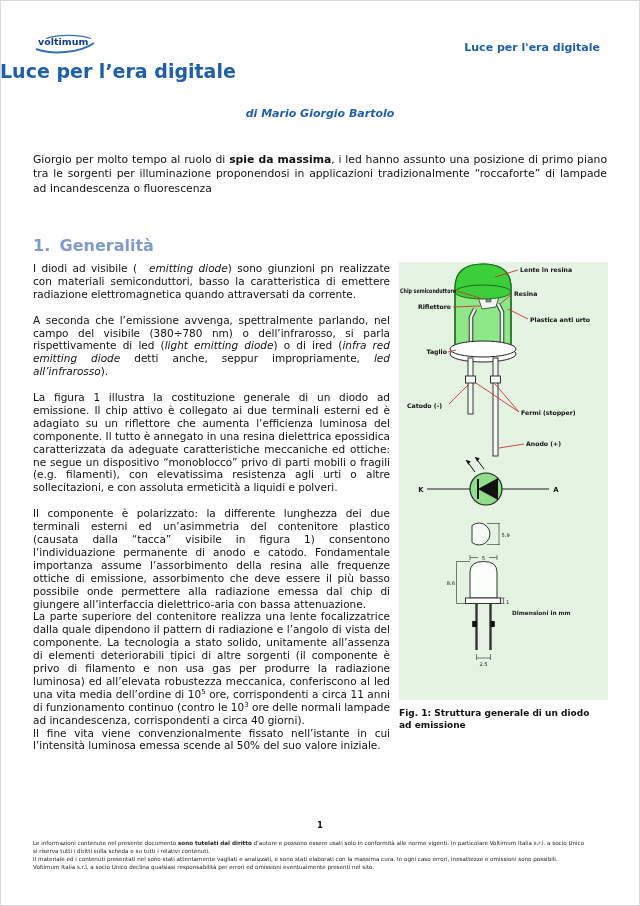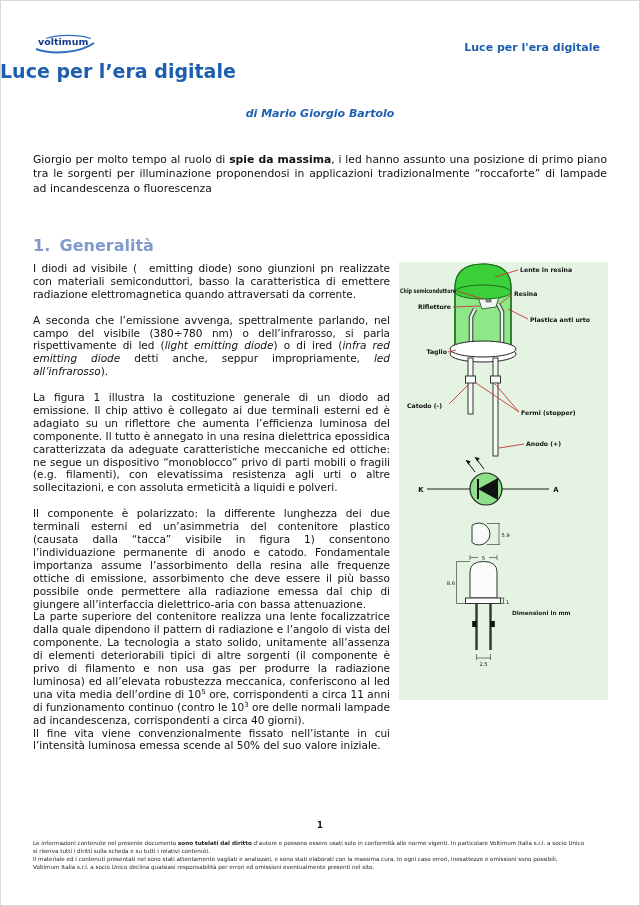--- a/index.html
+++ b/index.html
@@ -51,21 +51,21 @@
   <div class="byline"><span style="font-weight: 700; font-style: italic;">di </span><span style="font-weight: 700; font-style: italic;">Mario Giorgio Bartolo</span></div>
 
   <div class="intro"><span>Giorgio per molto tempo al ruolo di </span><span style="font-weight: 700;">spie da massima</span><span>, i led hanno assunto una posizione di primo piano tra le </span><span style="font-weight: 400;">sorgenti per illuminazione</span><span> proponendosi in applicazioni tradizionalmente “roccaforte” di lampade ad incandescenza o fluorescenza</span></div>
 
   <div class="section-h">
     <span class="num">1.</span>
     <span>Generalità</span>
   </div>
 
   <div class="col-left">
-    <p><span>I diodi ad visibile (</span><span style=" margin-left: 12px;">emitting diode</span><span>) sono giunzioni pn realizzate con materiali semiconduttori, basso la caratteristica di emettere radiazione elettromagnetica quando attraversati da corrente.</span></p>
+    <p><span>I diodi ad visibile (</span><span style="font-style: italic; margin-left: 12px;">emitting diode</span><span>) sono giunzioni pn realizzate con materiali semiconduttori, basso la caratteristica di emettere radiazione elettromagnetica quando attraversati da corrente.</span></p>
     <p><span>A seconda che l’emissione avvenga, spettralmente parlando, nel campo del visibile (380÷780 nm) o dell’infrarosso, si parla rispettivamente di led (</span><span style="font-style: italic;">light emitting diode</span><span>) o di ired (</span><span style="font-style: italic;">infra red emitting diode</span><span> detti anche, seppur impropriamente, </span><span style="font-style: italic;">led all’infrarosso</span><span>).</span></p>
     <p><span>La figura 1 illustra la costituzione generale di un diodo ad emissione. Il chip attivo è collegato ai due terminali esterni ed è adagiato su un riflettore che aumenta l’efficienza luminosa del componente. Il tutto è annegato in una resina dielettrica epossidica caratterizzata da adeguate caratteristiche meccaniche ed ottiche: ne segue un dispositivo “monoblocco” privo di parti mobili o fragili (e.g. filamenti), con elevatissima resistenza agli urti o altre sollecitazioni, e con assoluta ermeticità a liquidi e polveri.</span></p>
     <p><span>Il componente è polarizzato: la differente lunghezza dei due terminali esterni ed un’asimmetria del contenitore plastico (causata dalla “tacca” visibile in figura 1) consentono l’individuazione permanente di anodo e catodo. Fondamentale importanza assume l’assorbimento della resina alle frequenze ottiche di emissione, assorbimento che deve essere il più basso possibile onde permettere alla radiazione emessa dal chip di giungere all’interfaccia dielettrico-aria con bassa attenuazione.</span><br><span>La parte superiore del contenitore realizza una lente focalizzatrice dalla quale dipendono il pattern di radiazione e l’angolo di vista del componente. La tecnologia a stato solido, unitamente all’assenza di elementi deteriorabili tipici di altre sorgenti (il componente è privo di filamento e non usa gas per produrre la radiazione luminosa) ed all’elevata robustezza meccanica, conferiscono al led una vita media dell’ordine di 10</span><sup>5</sup><span> ore, corrispondenti a circa 11 anni di funzionamento continuo (contro le 10</span><sup>3</sup><span> ore delle normali lampade ad incandescenza, corrispondenti a circa 40 giorni).</span><br><span>Il fine vita viene convenzionalmente fissato nell’istante in cui l’intensità luminosa emessa scende al 50% del suo valore iniziale.</span></p>
   </div>
 
   <div class="figure">
     <svg class="fig-panel" viewBox="0 0 209 438">
       <rect x="0" y="0" width="209" height="438" fill="#e5f3e3"></rect>
 
       <g>
@@ -164,20 +164,21 @@
         <rect x="73.2" y="359" width="4.5" height="6" fill="#111"></rect>
         <rect x="91.3" y="359" width="4.5" height="6" fill="#111"></rect>
 
         <line x1="77.5" y1="392" x2="77.5" y2="398" stroke="#444" stroke-width="0.7"></line>
         <line x1="91.5" y1="392" x2="91.5" y2="398" stroke="#444" stroke-width="0.7"></line>
         <line x1="77.5" y1="396" x2="91.5" y2="396" stroke="#444" stroke-width="0.7"></line>
         <text class="dim-label" x="84.5" y="404" text-anchor="middle">2.5</text>
         <text class="dim-note" x="113" y="353">Dimensioni in mm</text>
       </g>
     </svg>
+    <div class="fig-caption">Fig. 1: Struttura generale di un diodo ad emissione</div>
   </div>
 
   <div class="page-num">1</div>
   <div class="footer">
     <div><span>Le informazioni contenute nel presente documento </span><span style="font-weight: 700;">sono tutelati dal diritto</span><span> d’autore e possono essere usati solo in conformità alle norme vigenti. In particolare Voltimum Italia s.r.l. a socio Unico</span></div>
     <div><span>si riserva tutti i diritti sulla scheda e su tutti i relativi contenuti.</span></div>
     <div><span>Il materiale ed i contenuti presentati nel sono stati attentamente vagliati e analizzati, e sono stati elaborati con la massima cura. In ogni caso errori, inesattezze e omissioni sono possibili.</span></div>
     <div><span>Voltimum Italia s.r.l. a socio Unico declina qualsiasi responsabilità per errori ed omissioni eventualmente presenti nel sito.</span></div>
   </div>
 

